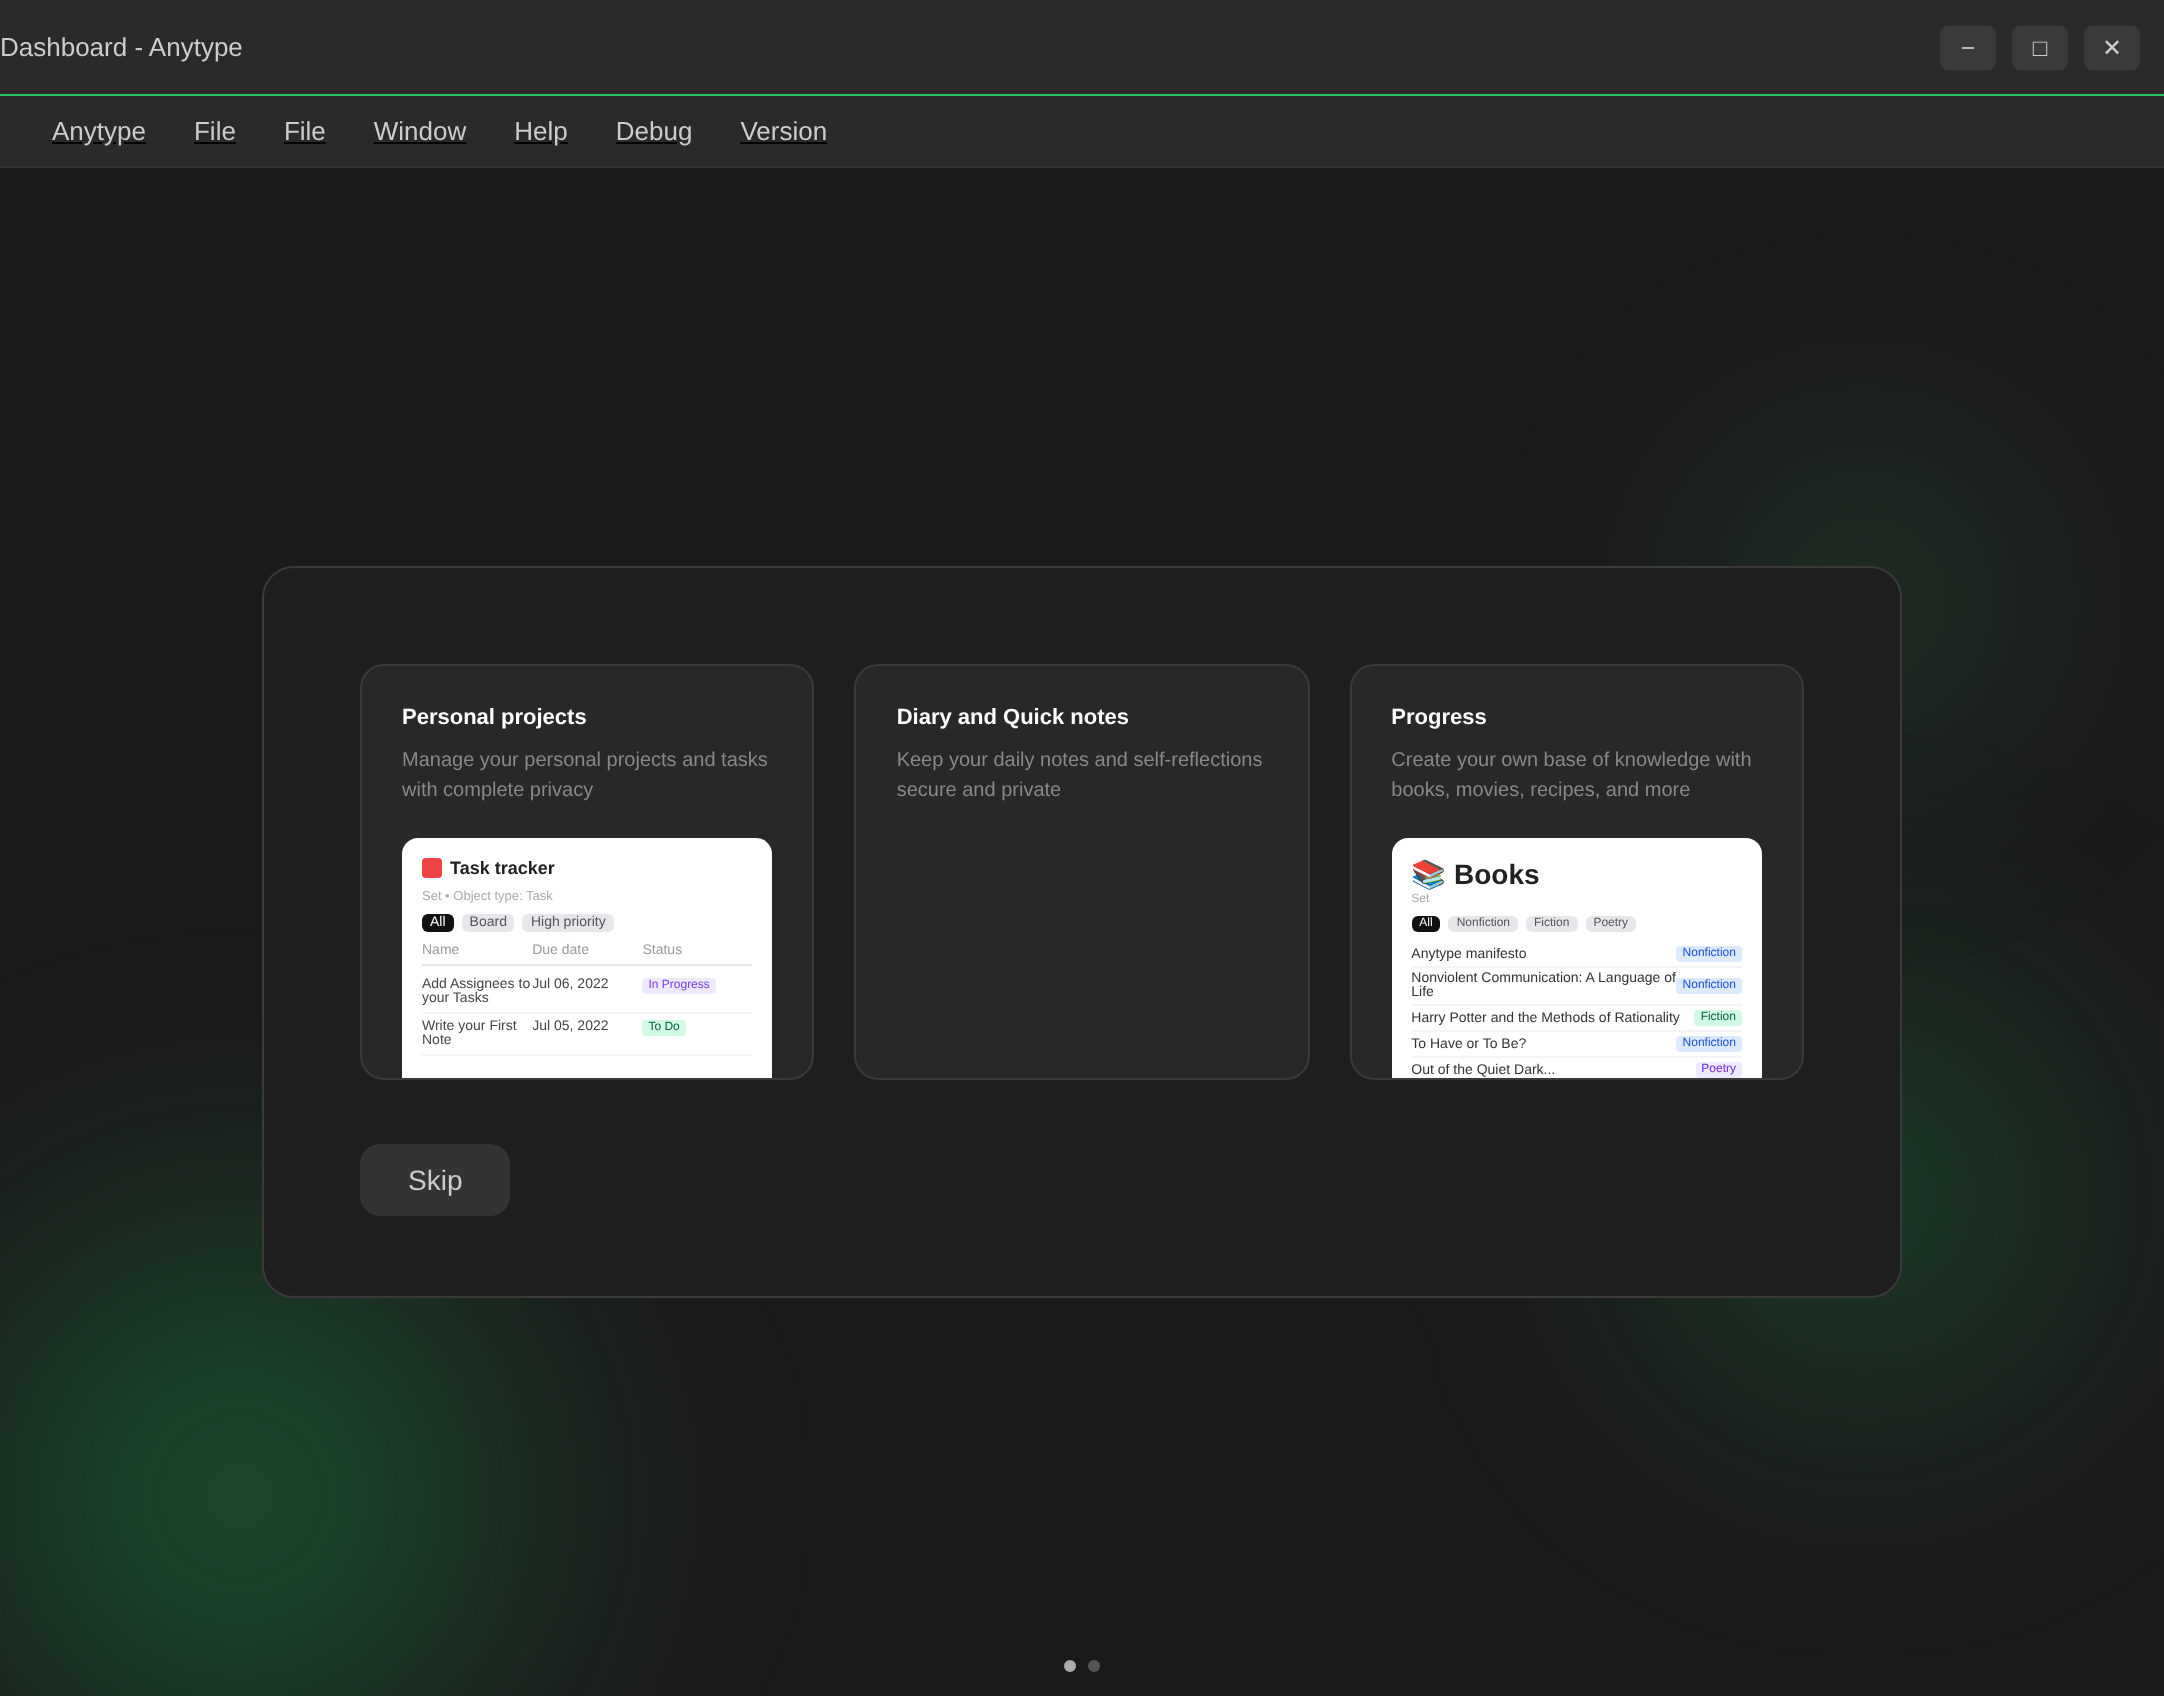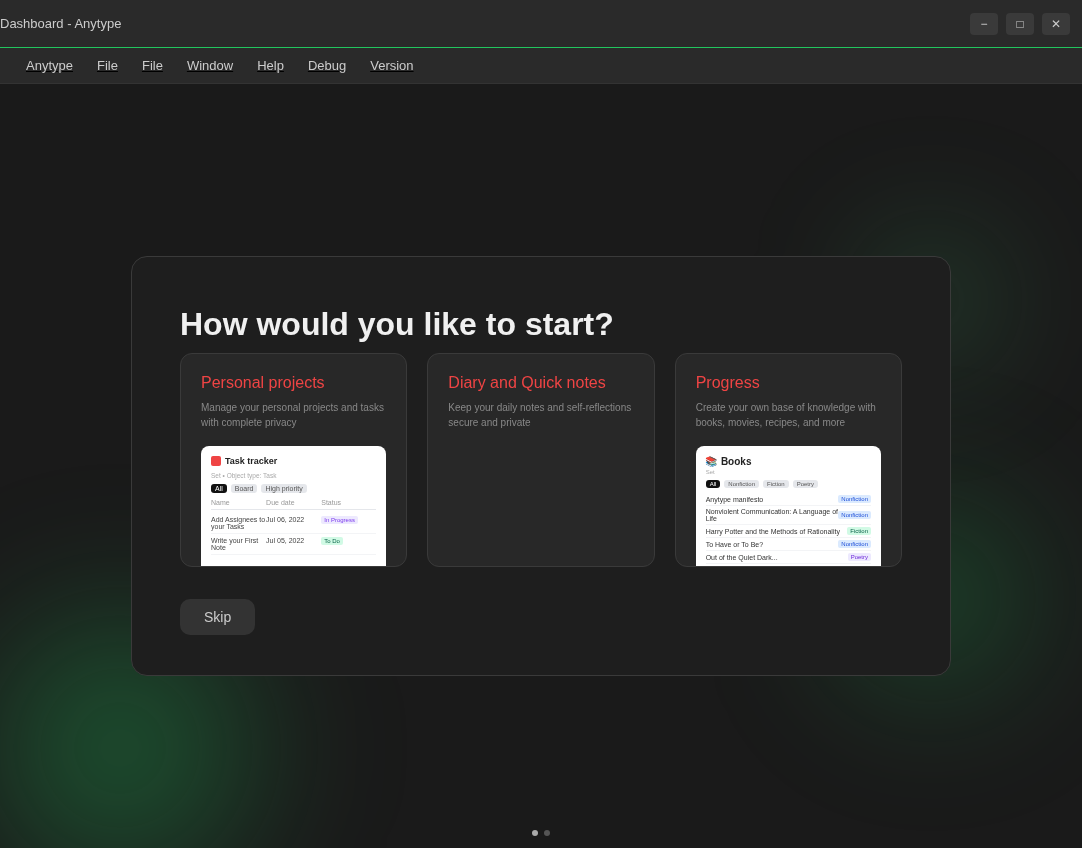--- a/index.html
+++ b/index.html
@@ -135,23 +135,23 @@
       background: #282828;
       border: 1px solid #3a3a3a;
       border-radius: 12px;
       padding: 20px 20px 0 20px;
       cursor: pointer;
       overflow: hidden;
       transition: border-color 0.2s;
     }
 
     .card-title {
-      color: #ef4444;
-      font-size: 16px;
-      font-weight: 400;
+      color: #ffffff;
+      font-size: 11px;
+      font-weight: 700;
       margin-bottom: 8px;
     }
 
     .card-desc {
       color: #888;
       font-size: 10px;
       line-height: 1.5;
       margin-bottom: 16px;
     }
 
@@ -261,21 +261,21 @@
       margin-top: 6px;
       margin-bottom: 2px;
     }
 
     
     .preview-books {
       background: #fff;
       padding: 10px;
     }
     .pb-title {
-      font-size: 10px;
+      font-size: 14px;
       font-weight: 700;
       color: #222;
       margin-bottom: 2px;
     }
     .pb-tag { font-size: 6px; color: #aaa; }
     .pb-filters {
       display: flex;
       gap: 4px;
       margin: 5px 0;
     }
@@ -360,21 +360,20 @@
   <span class="menu-item">File</span>
   <span class="menu-item">File</span>
   <span class="menu-item">Window</span>
   <span class="menu-item">Help</span>
   <span class="menu-item">Debug</span>
   <span class="menu-item">Version</span>
 </div>
 
 <div class="main-content">
   <div class="dialog">
-    <h1 class="dialog-heading">How would you like to start?</h1>
 
     <div class="cards-container">
 
       <div class="template-card">
         <div class="card-title">Personal projects</div>
         <div class="card-desc">Manage your personal projects and tasks with complete privacy</div>
         <div class="card-preview preview-task">
           <div class="pt-title">
             <span class="pt-icon"></span>
             <span>Task tracker</span>

